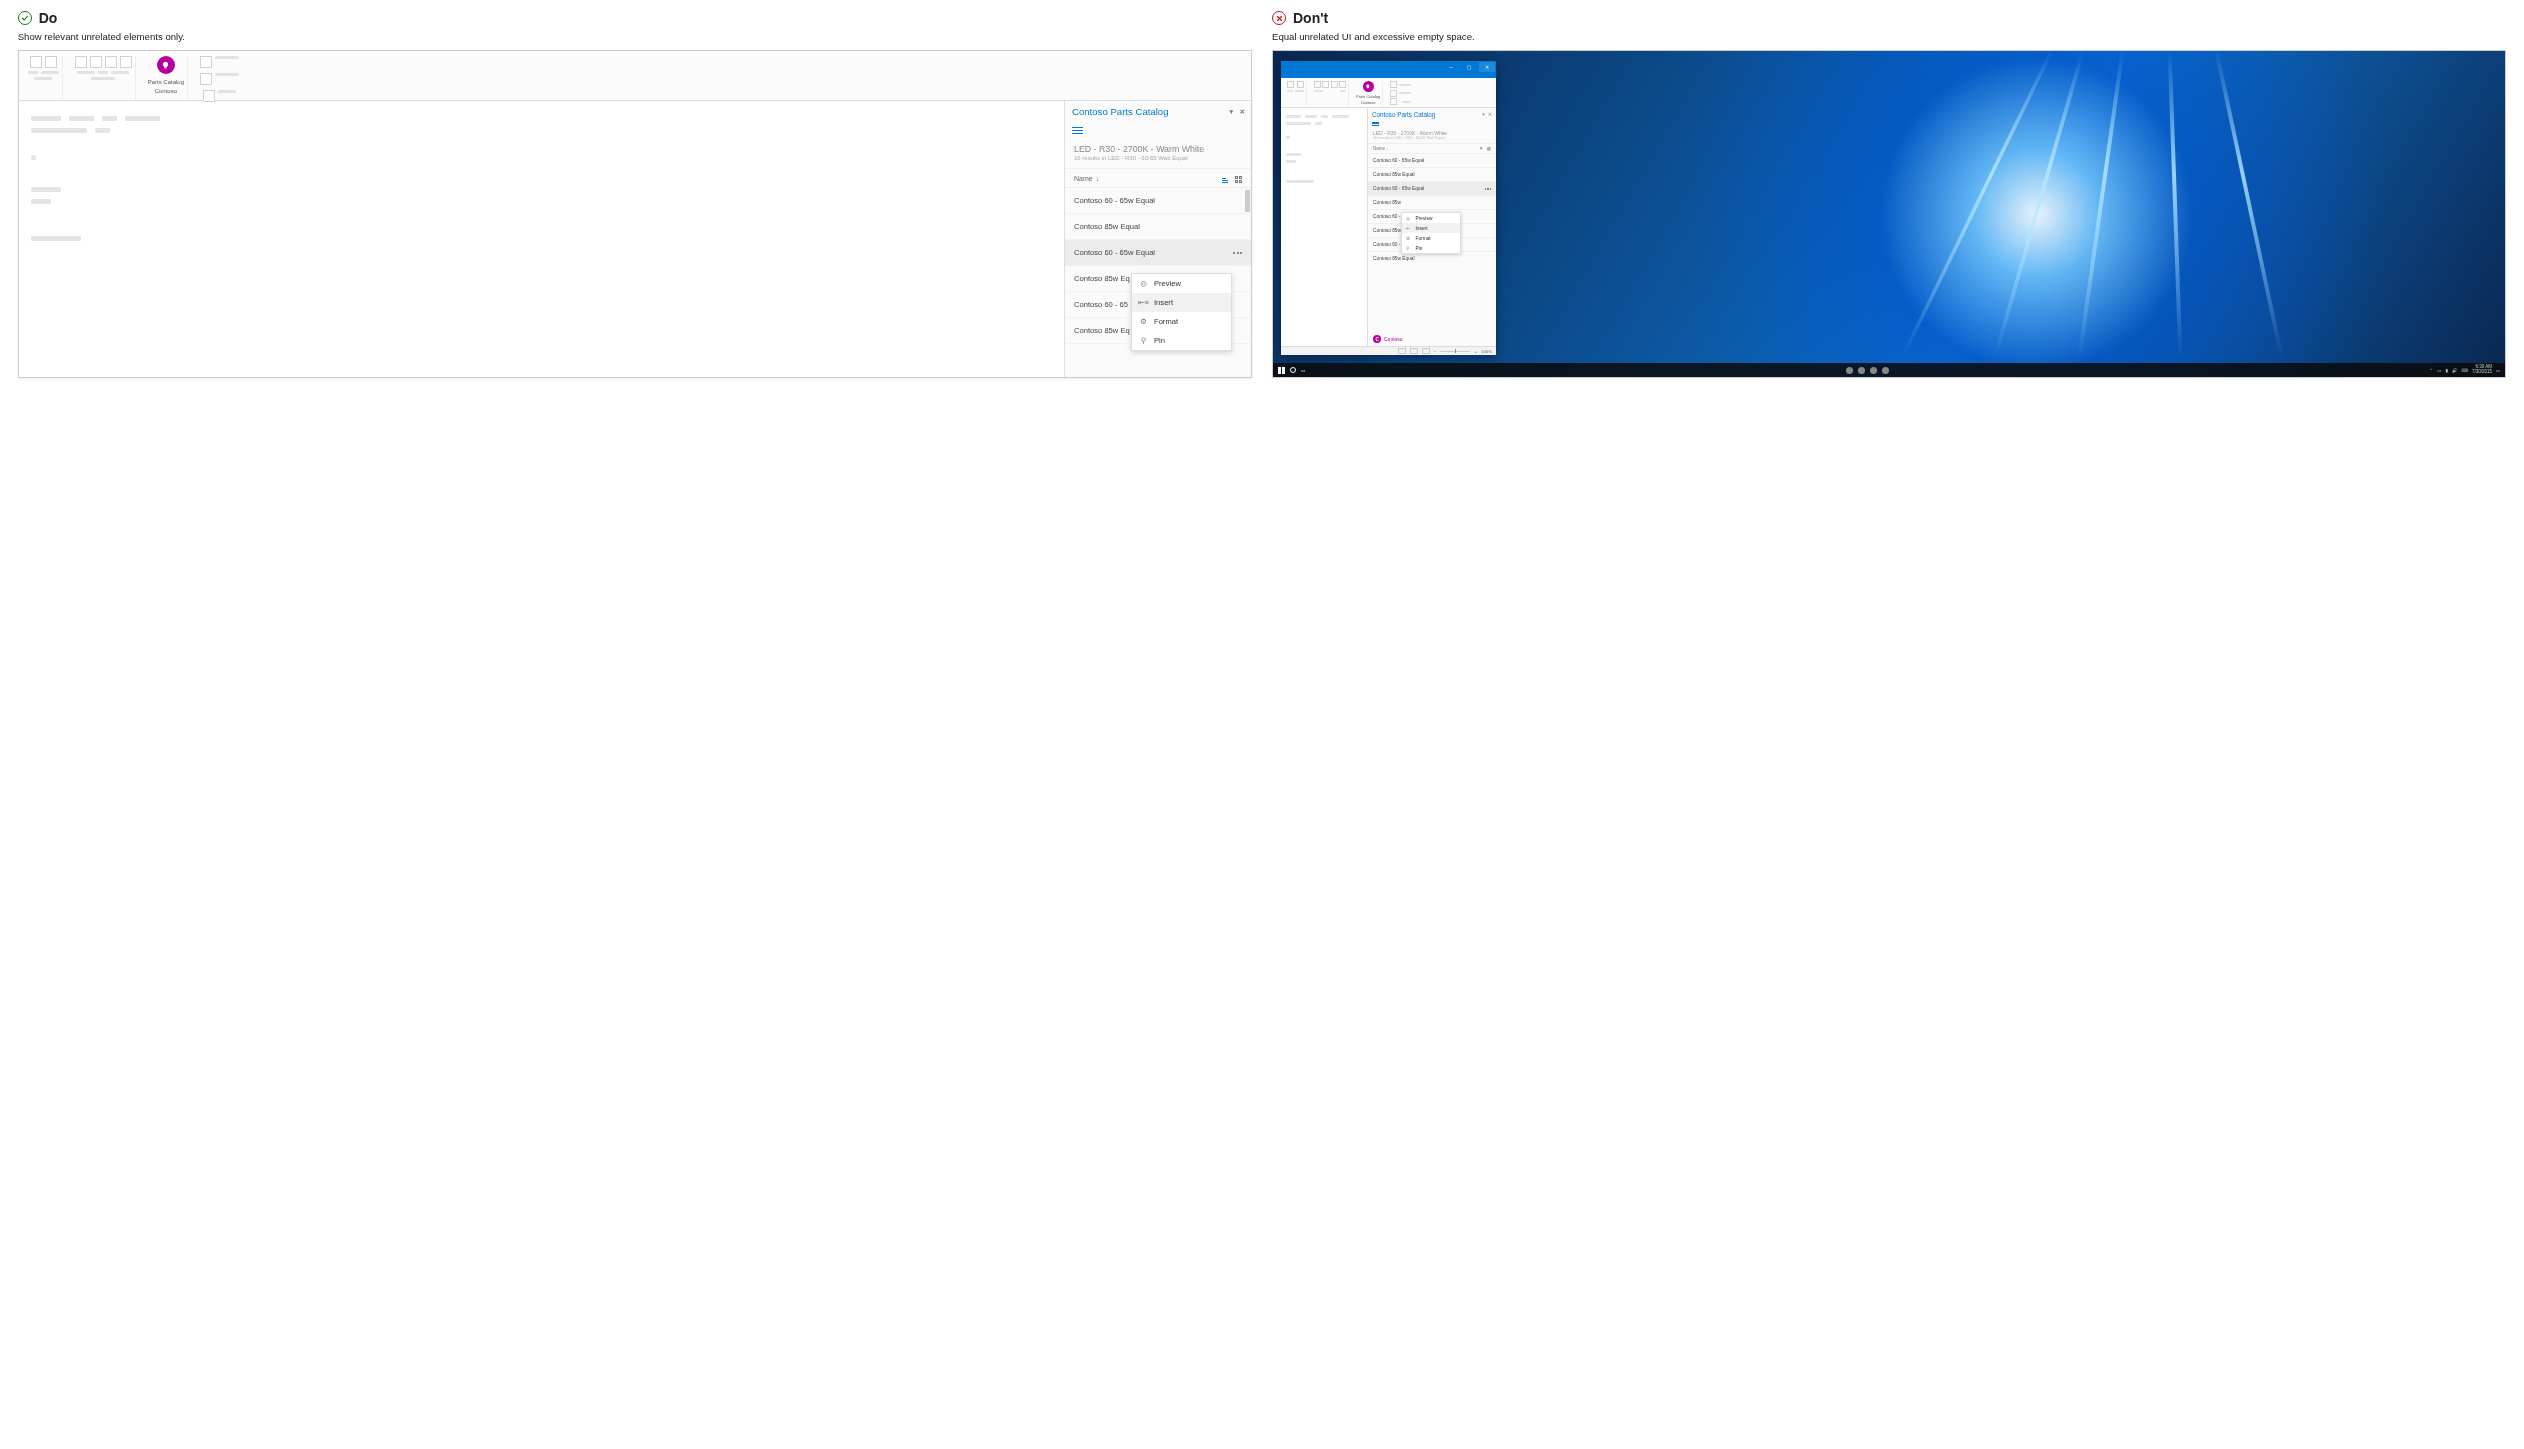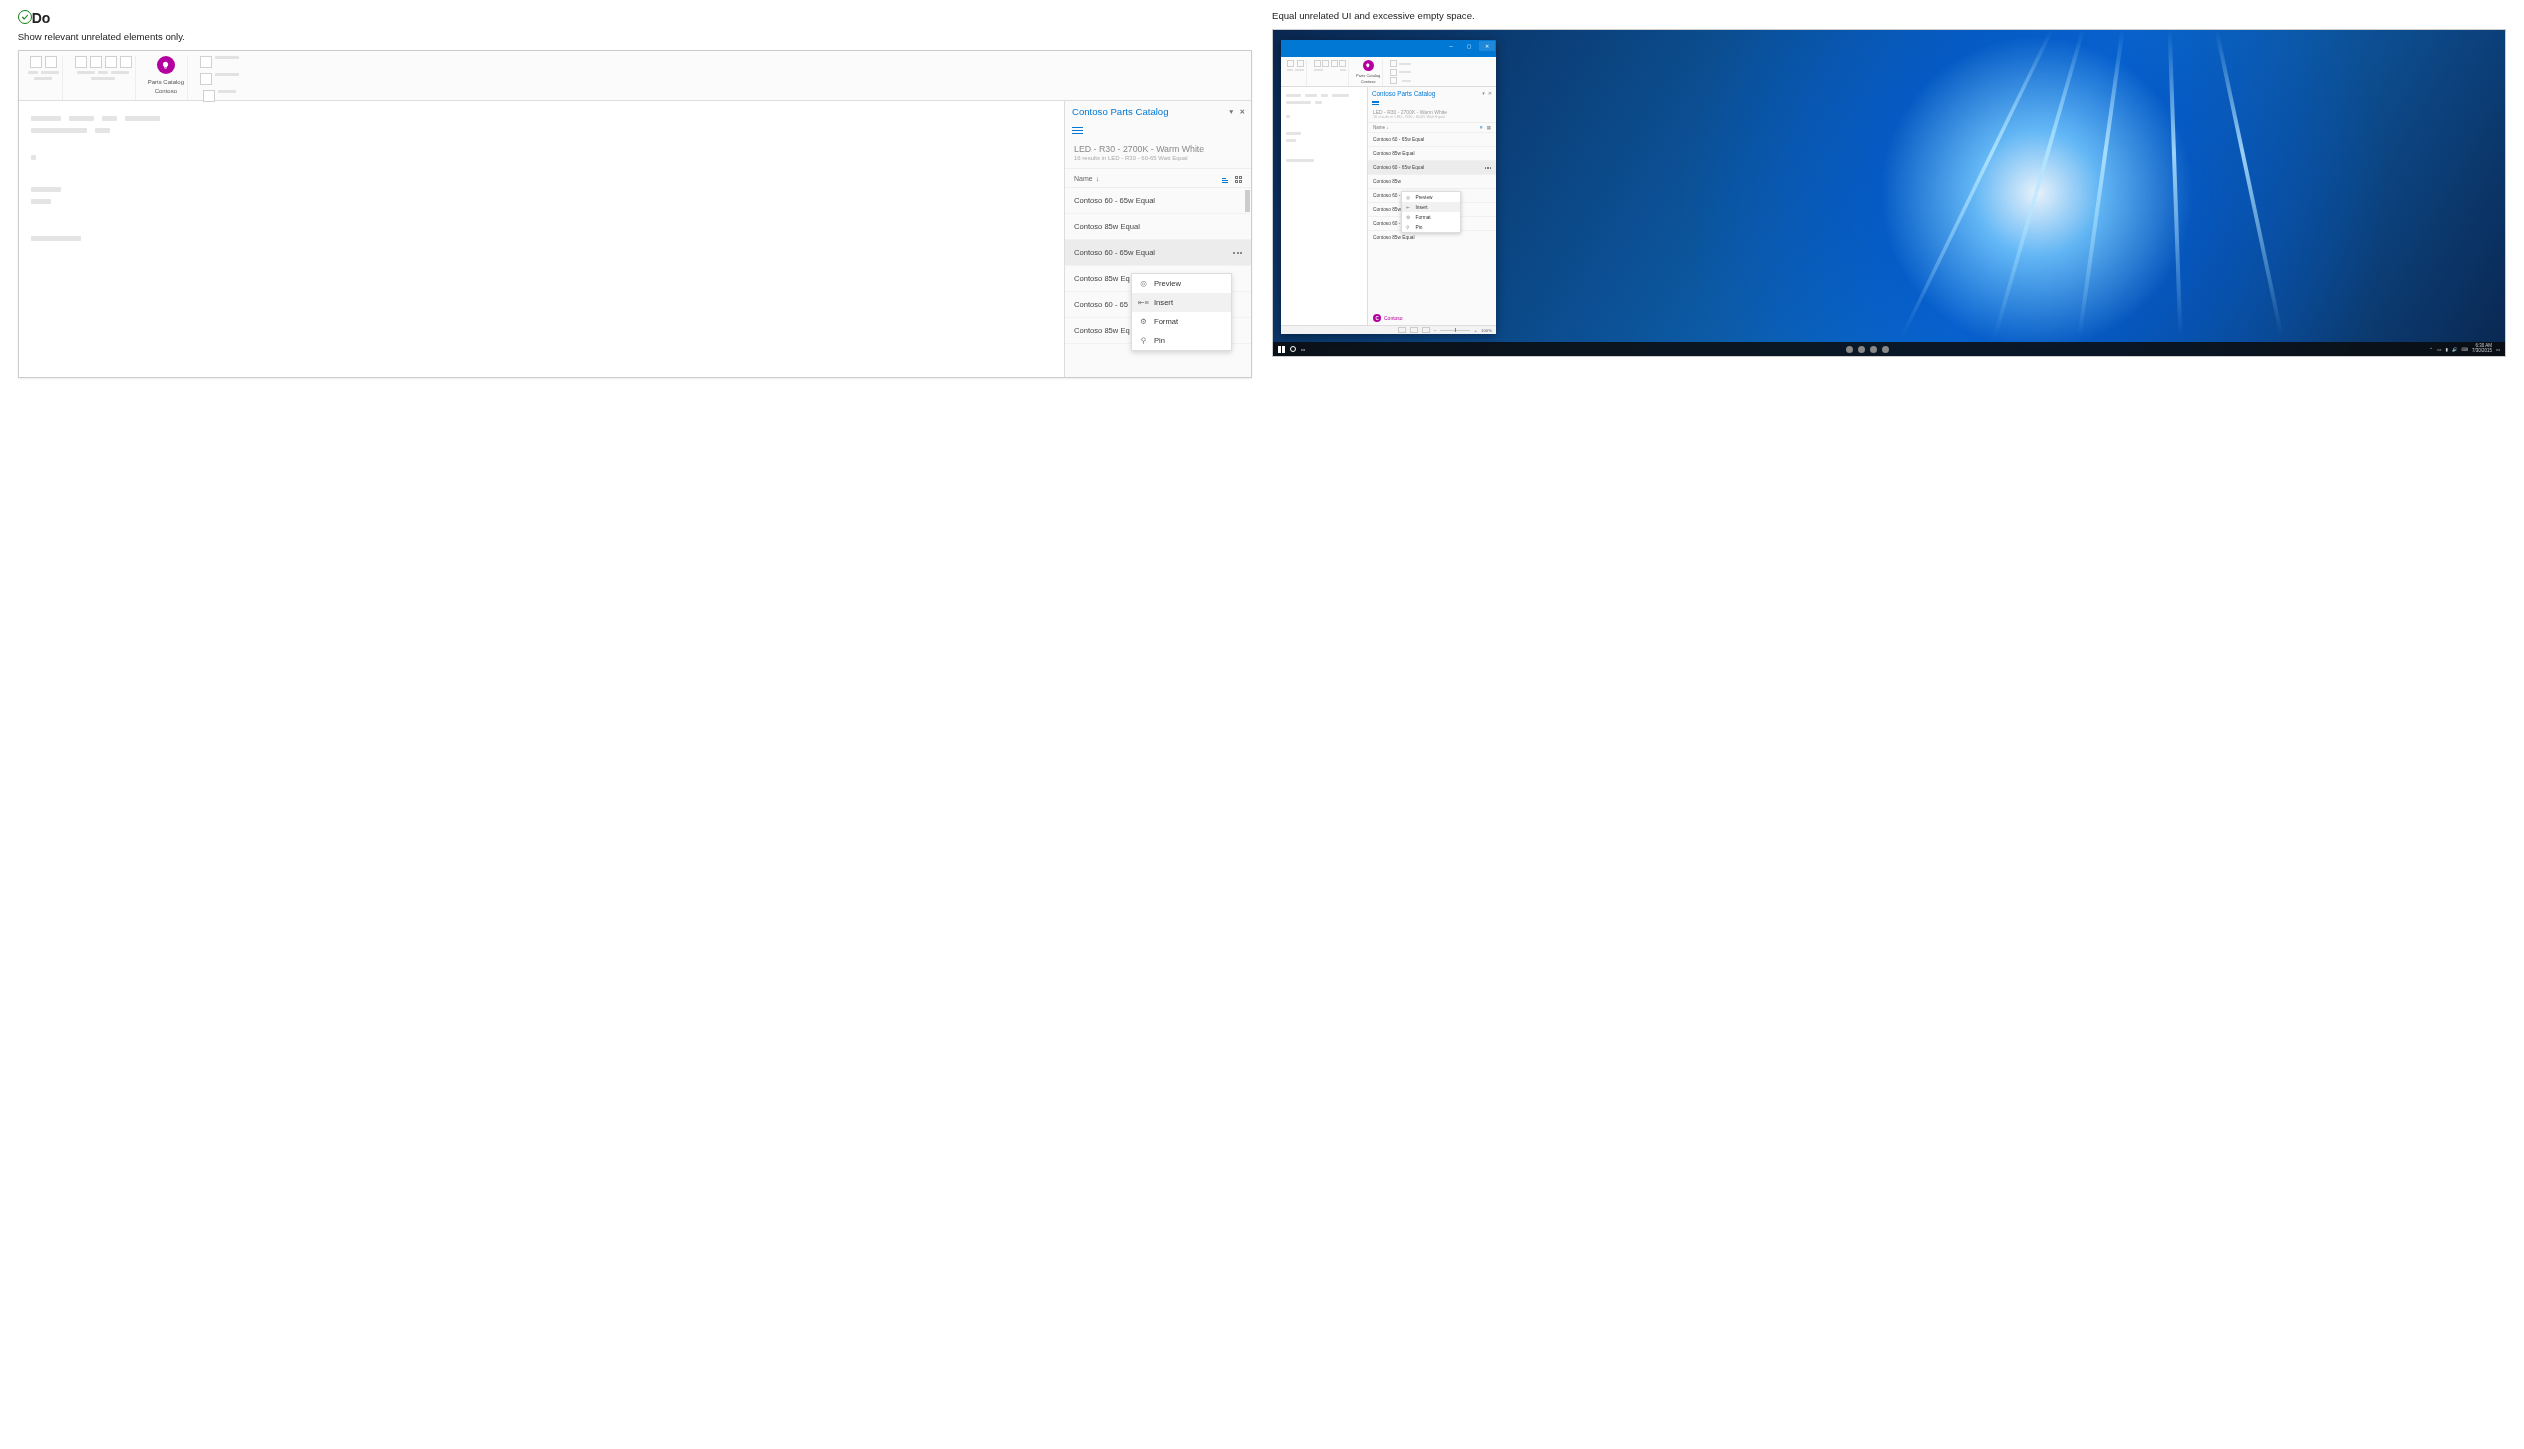--- a/index.html
+++ b/index.html
@@ -5,21 +5,21 @@
   * { box-sizing: border-box; margin: 0; padding: 0; }
   body {
     font-family: "Segoe UI", -apple-system, sans-serif;
     background: #fff;
     padding: 10px 17.7px;
     color: #222;
   }
   .columns { display: flex; gap: 20px; }
   .col { flex: 1; min-width: 0; }
 
-  .heading-row { display: flex; margin-bottom: 5px; }
+  .heading-row { display: flex; align-items: center; gap: 7px; margin-bottom: 5px; }
   .heading-row h2 { font-size: 14px; font-weight: 700; }
   .subtitle { font-size: 9.6px; color: #222; margin-bottom: 8px; font-weight: 400; }
 
   .status-circle { width: 14px; height: 14px; border-radius: 50%; display:flex; align-items:center; justify-content:center; border:1px solid; flex-shrink:0;}
   .status-circle.ok { border-color:#107c10; color:#107c10; }
   .status-circle.bad{ border-color:#c50f1f; color:#c50f1f; }
   .status-circle svg { stroke: currentColor; }
 
   
   .panel-do {
@@ -322,20 +322,29 @@
                   <span>Pin</span>
                 </div>
             </div>
           </div>
         </div>
       </div>
     </div>
   </div>
 
   <div class="col">
+    <div class="heading-row">
+      <div class="status-circle bad">
+        <svg width="7" height="7" viewBox="0 0 14 14" fill="none" stroke-width="2.2" stroke-linecap="round">
+            <line x1="3" y1="3" x2="11" y2="11"></line>
+            <line x1="11" y1="3" x2="3" y2="11"></line>
+          </svg>
+      </div>
+      <h2>Don't</h2>
+    </div>
     <p class="subtitle">Equal unrelated UI and excessive empty space.</p>
 
     <div class="panel-dont">
       <div class="desktop-bg"></div>
       <div class="ray r1"></div>
         <div class="ray r2"></div>
         <div class="ray r3"></div>
         <div class="ray r4"></div>
         <div class="ray r5"></div>
 

